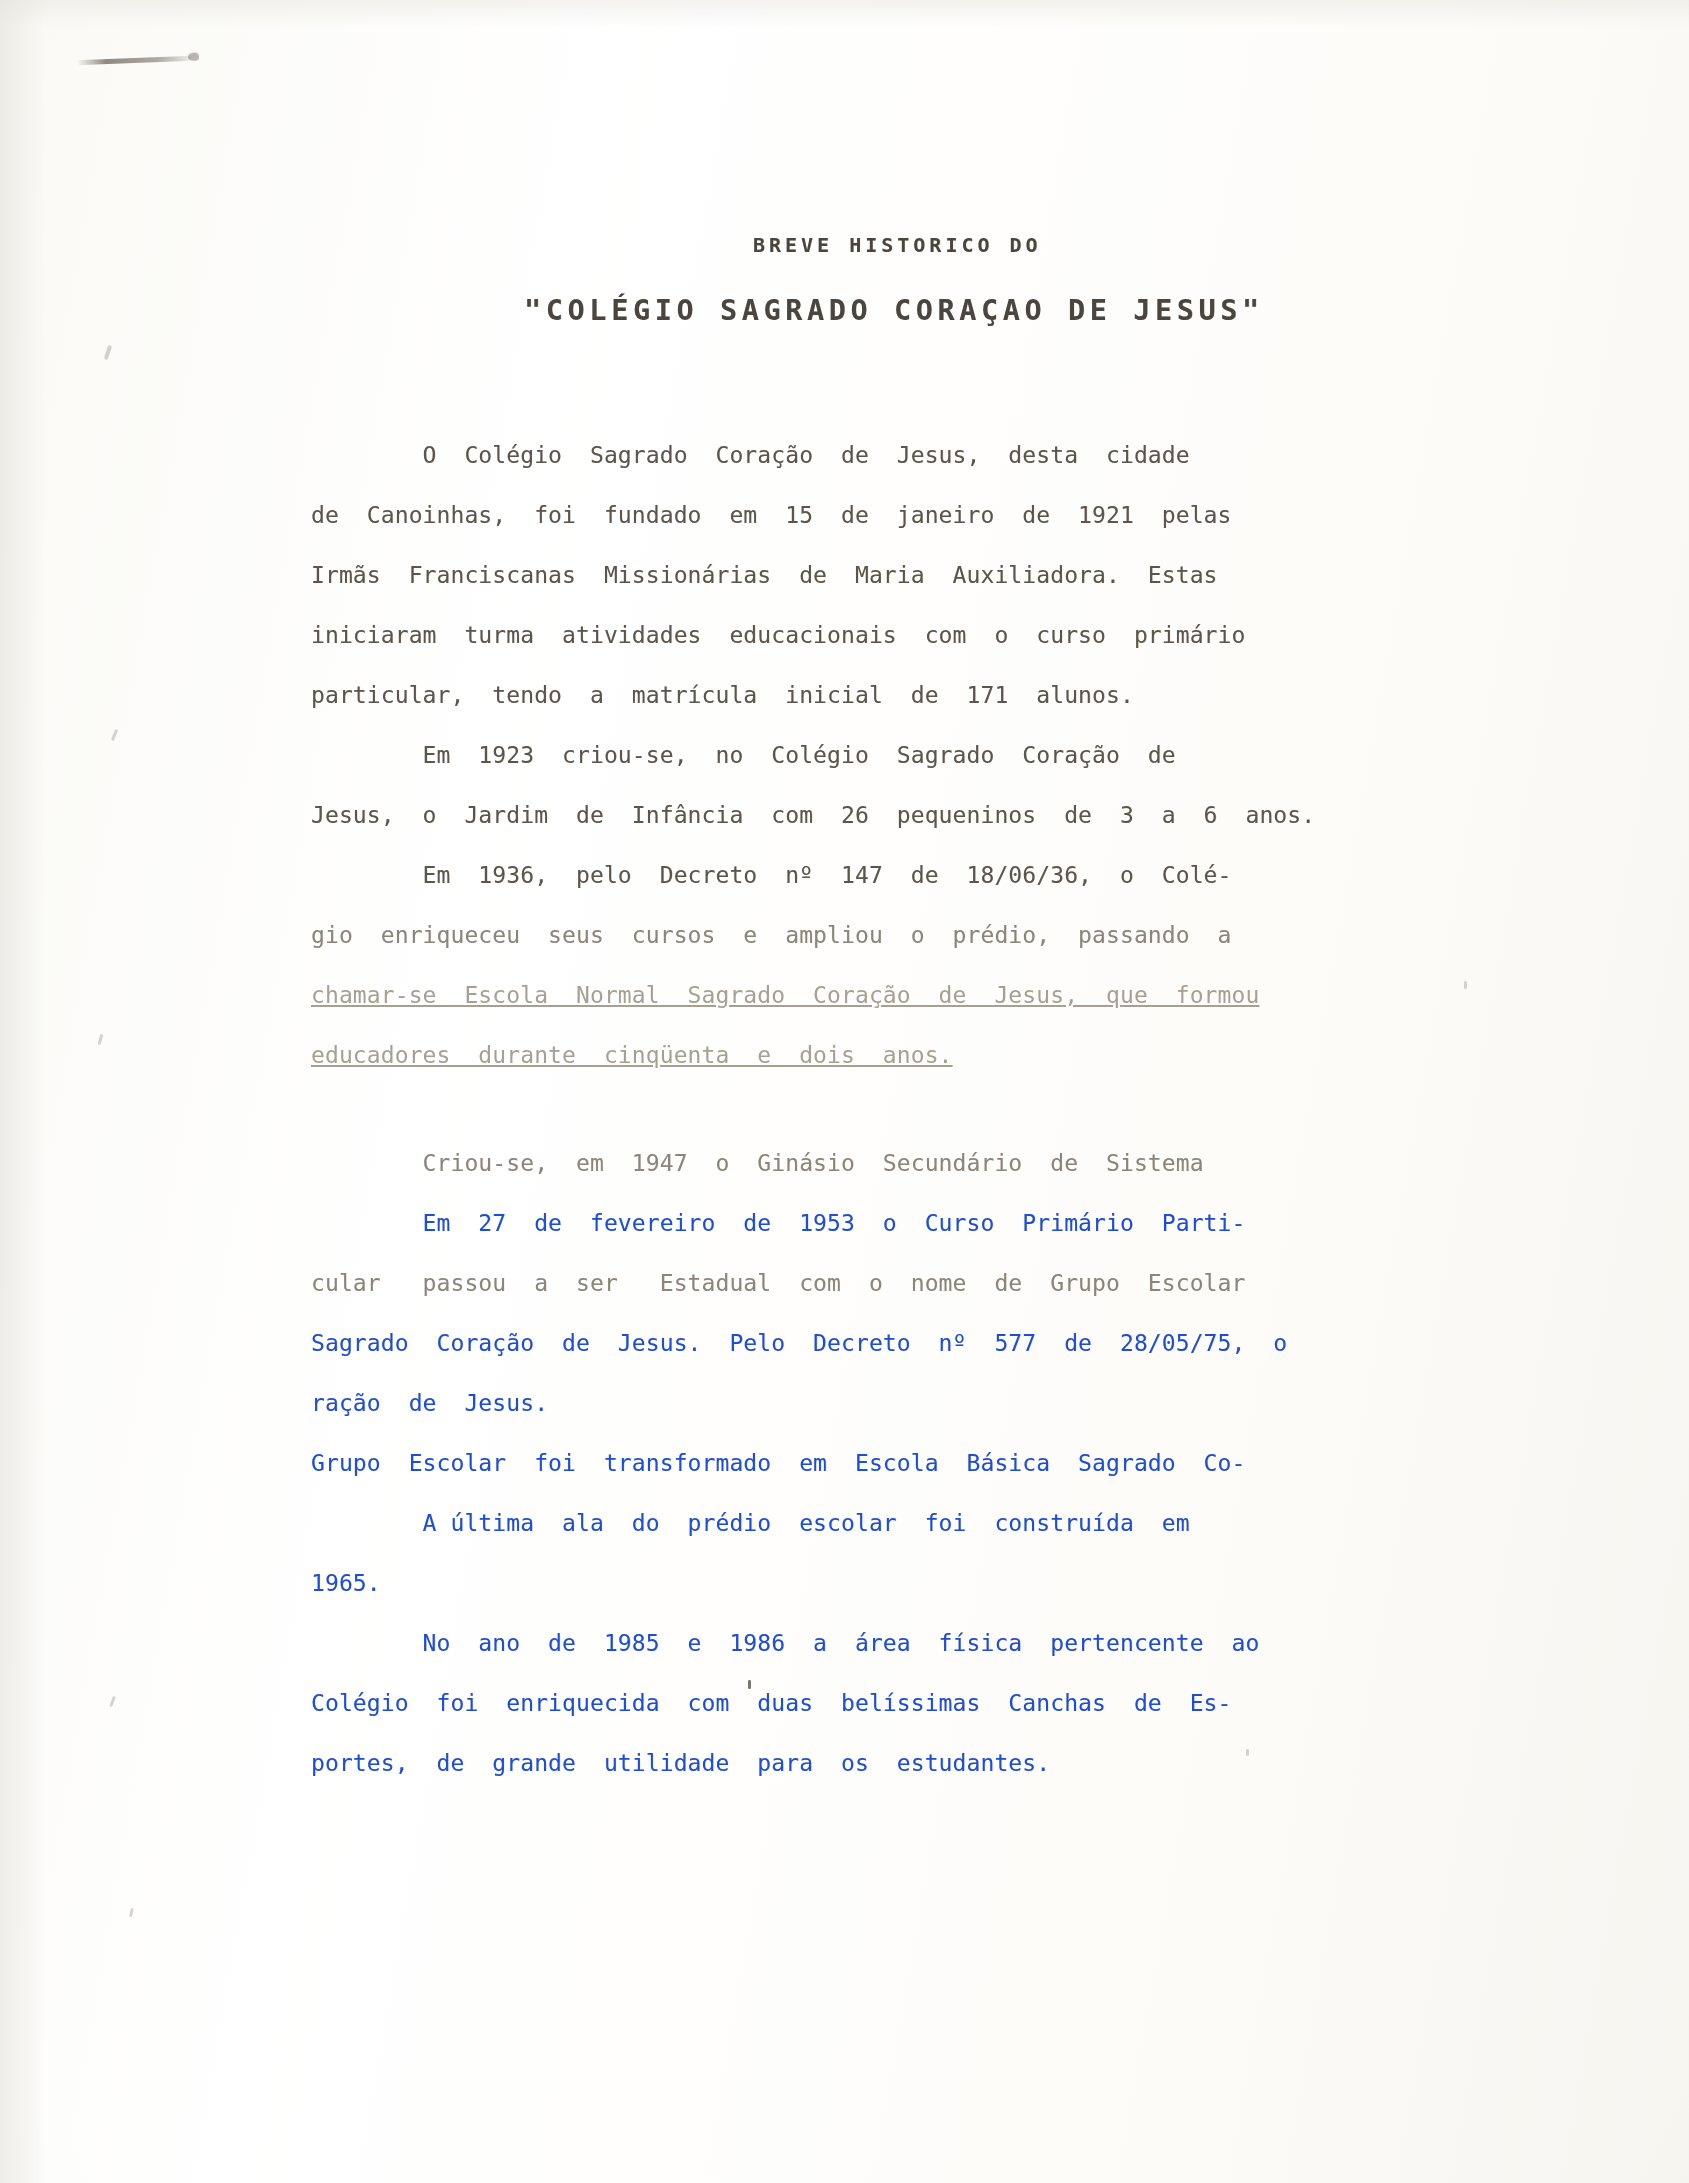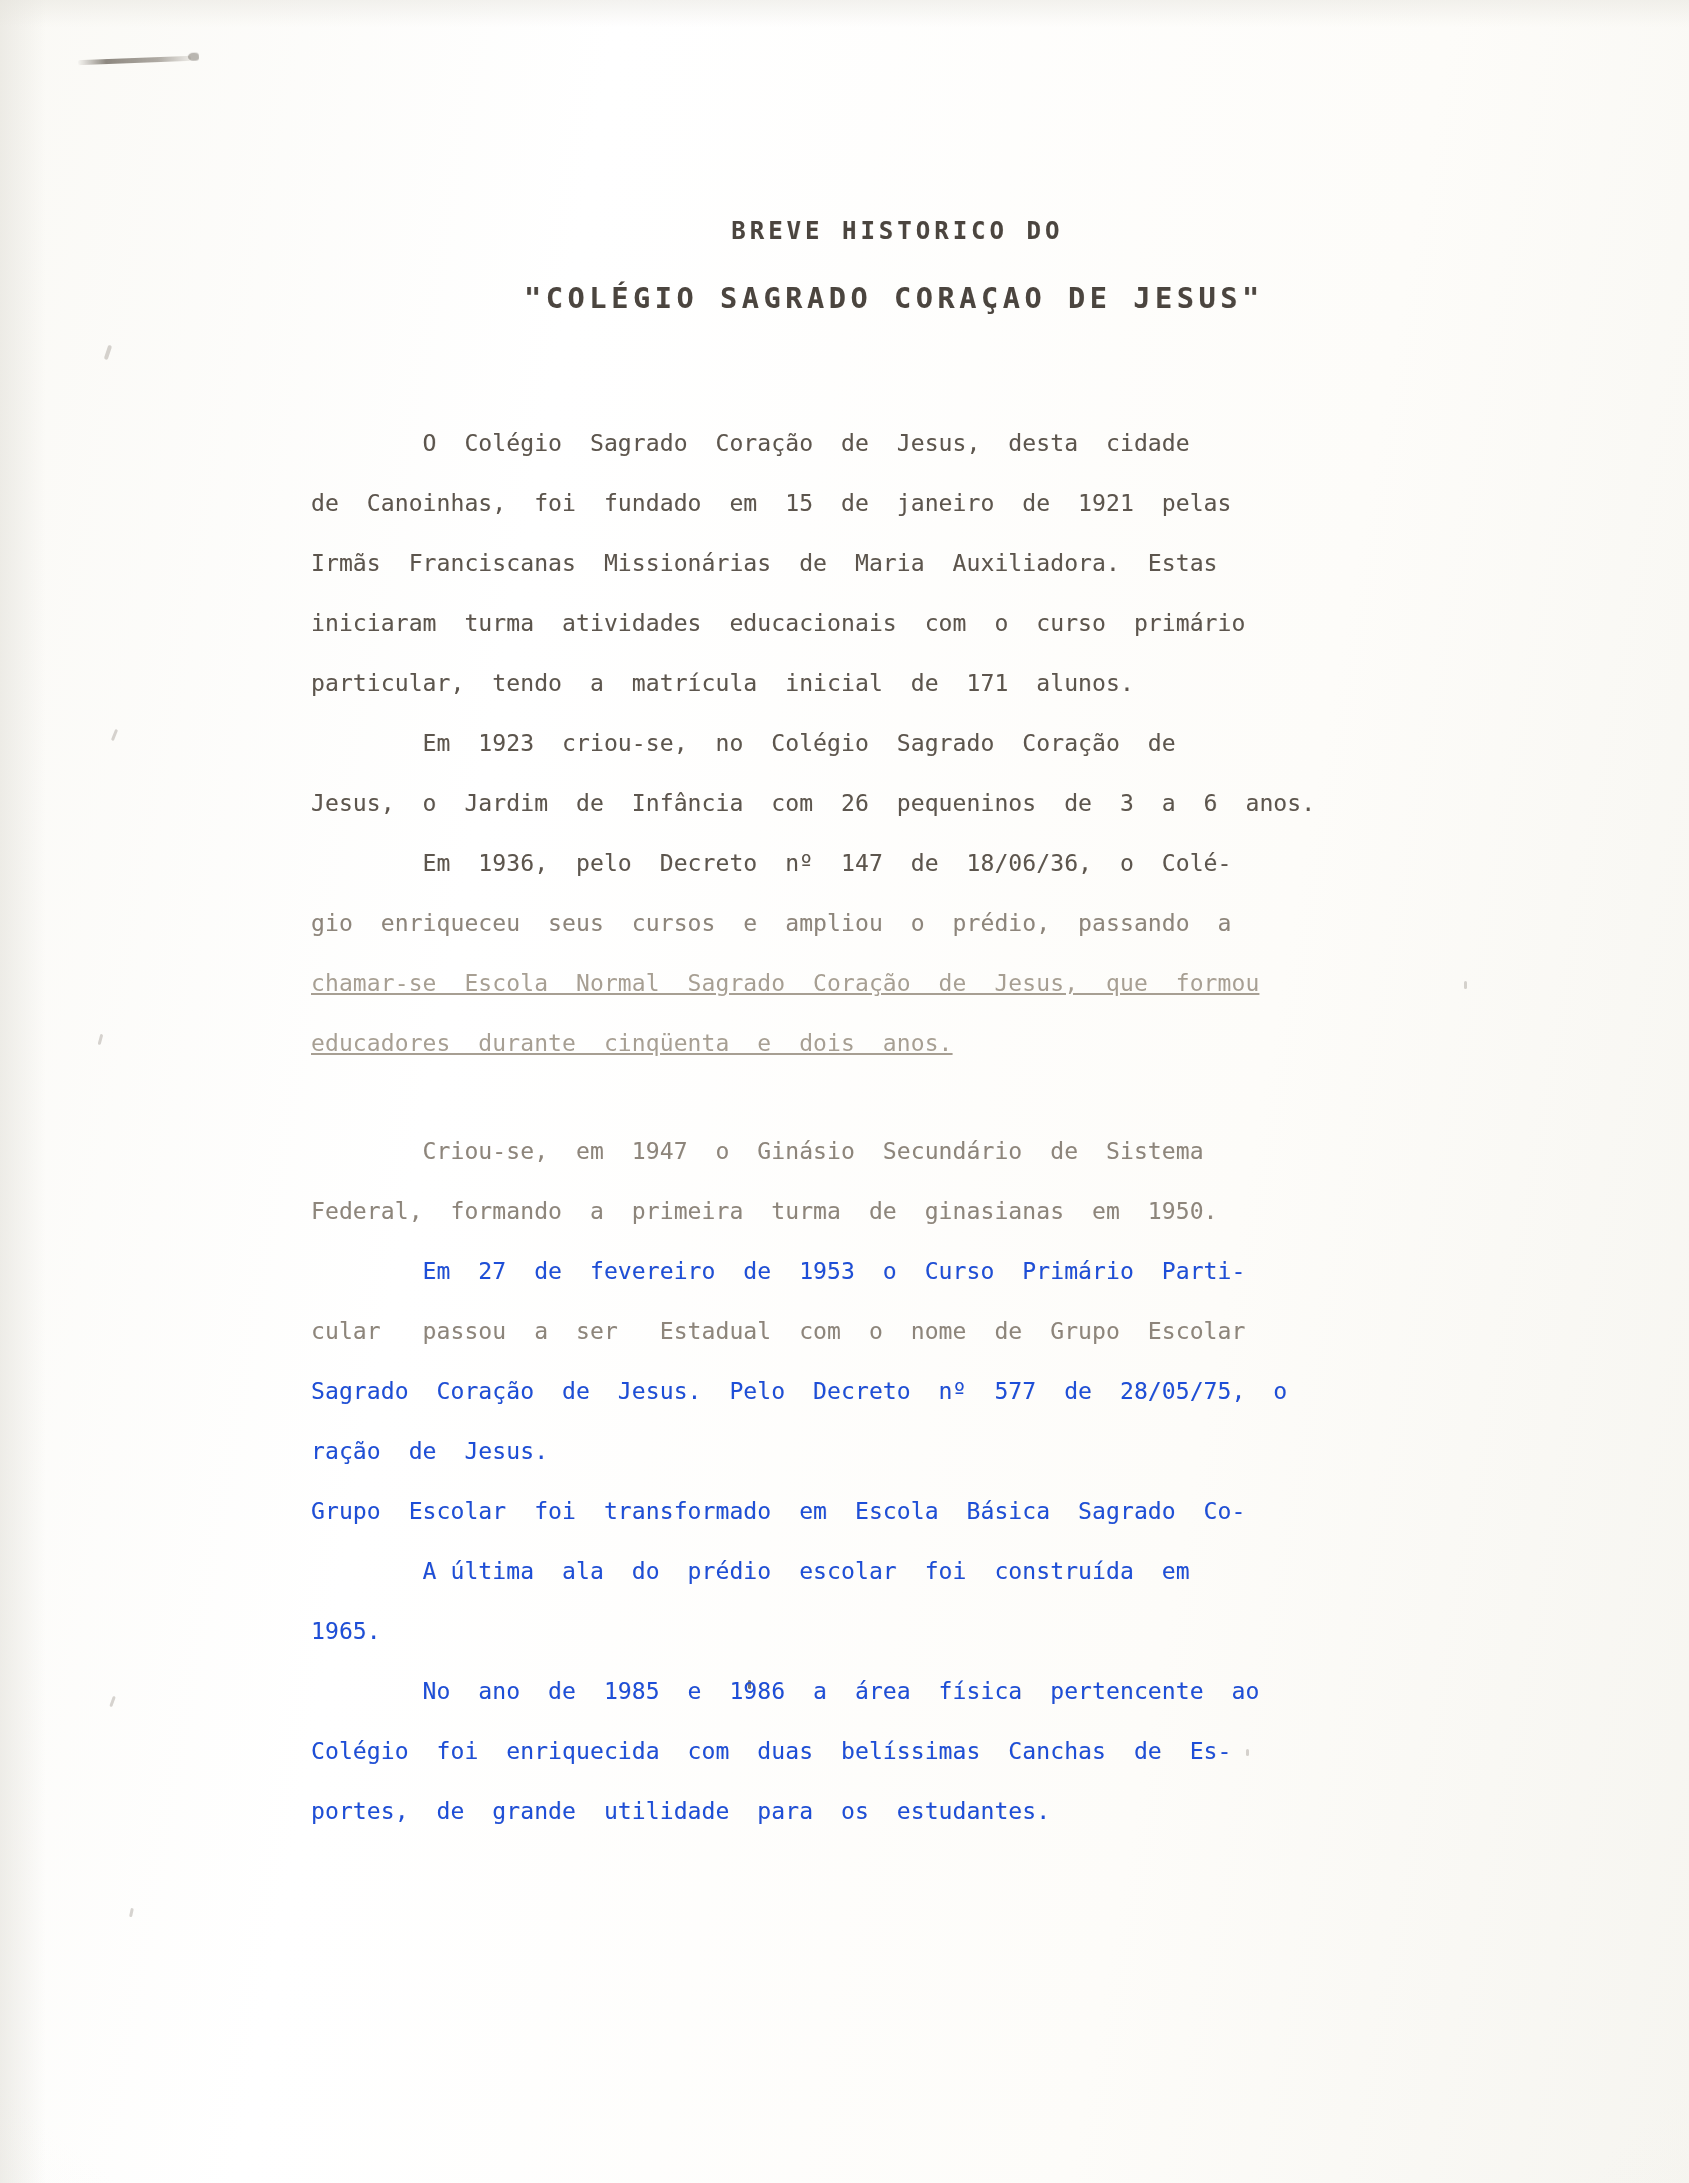--- a/index.html
+++ b/index.html
@@ -46,25 +46,26 @@
     left: 311px;
     top: 219px;
     width: 1166px;
   }
 
   .doc-title {
     text-align: center;
     color: #4b453f;
     font-family: "DejaVu Sans Mono", "Liberation Mono", monospace;
     font-weight: bold;
-    font-size: 24px;
+    font-size: 20px;
     letter-spacing: 4px;
     line-height: 1.0;
     white-space: nowrap;
     text-shadow: 0.3px 0.3px 0 rgba(120,110,100,0.35);
+    margin-top: 16px;
   }
   .doc-title.line1 {
     margin-left: 6.6px;
   }
   .doc-title.line2 {
     margin-top: 42px;
     letter-spacing: 4.6px;
     font-size: 28.5px;
   }
 
@@ -191,21 +192,20 @@
 
       <div class="para">
         <span class="tline">        Em  1936,  pelo  Decreto  nº  147  de  18/06/36,  o  Colé-</span>
         <span class="tline faint">gio  enriqueceu  seus  cursos  e  ampliou  o  prédio,  passando  a</span>
         <span class="tline faint2">chamar-se  Escola  Normal  Sagrado  Coração  de  Jesus,  que  formou</span>
         <span class="tline faint2">educadores  durante  cinqüenta  e  dois  anos.</span>
       </div>
 
       <div class="para gap-before">
         <span class="tline faint">        Criou-se,  em  1947  o  Ginásio  Secundário  de  Sistema</span>
-        <span class="tline faint">Federal,  formando  a  primeira  turma  de  ginasianas  em  1950.</span>
       </div>
 
       <div class="para">
         <span class="tline dark">        Em  27  de  fevereiro  de  1953  o  Curso  Primário  Parti-</span>
         <span class="tline faint">cular   passou  a  ser   Estadual  com  o  nome  de  Grupo  Escolar</span>
         <span class="tline dark">Sagrado  Coração  de  Jesus.  Pelo  Decreto  nº  577  de  28/05/75,  o</span>
         <span class="tline dark">ração  de  Jesus.</span>
         <span class="tline dark">Grupo  Escolar  foi  transformado  em  Escola  Básica  Sagrado  Co-</span>
       </div>
 

